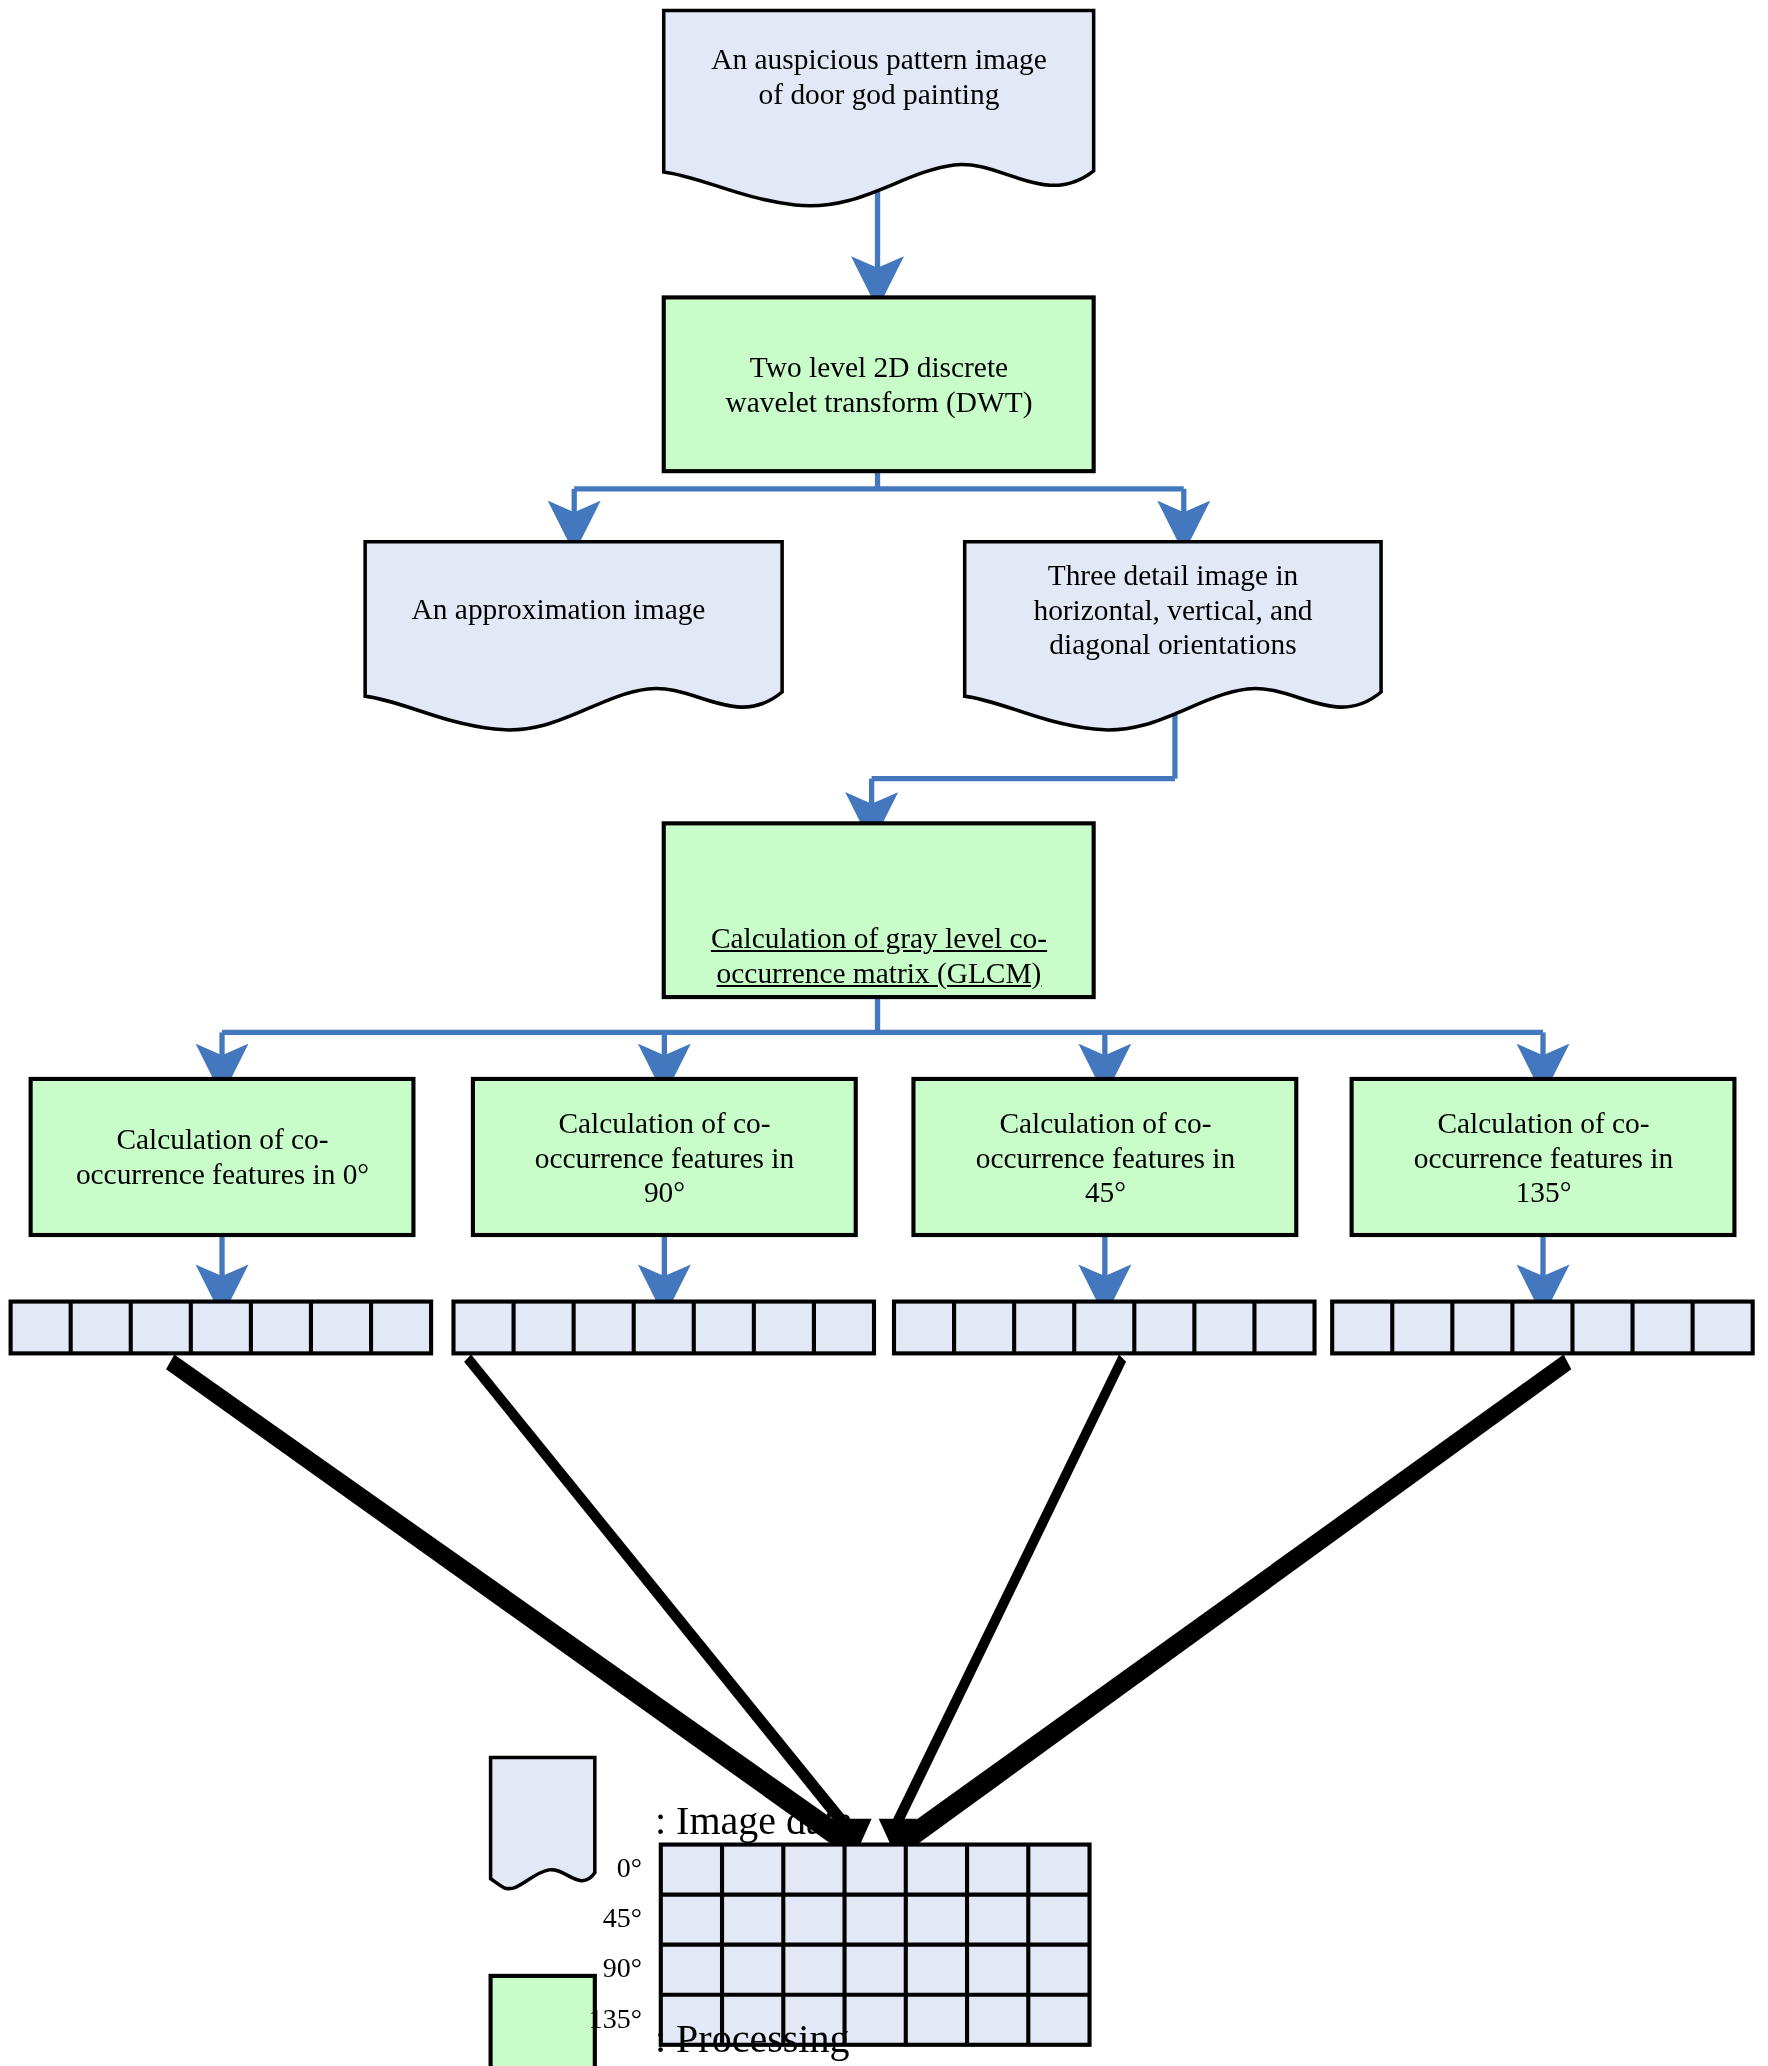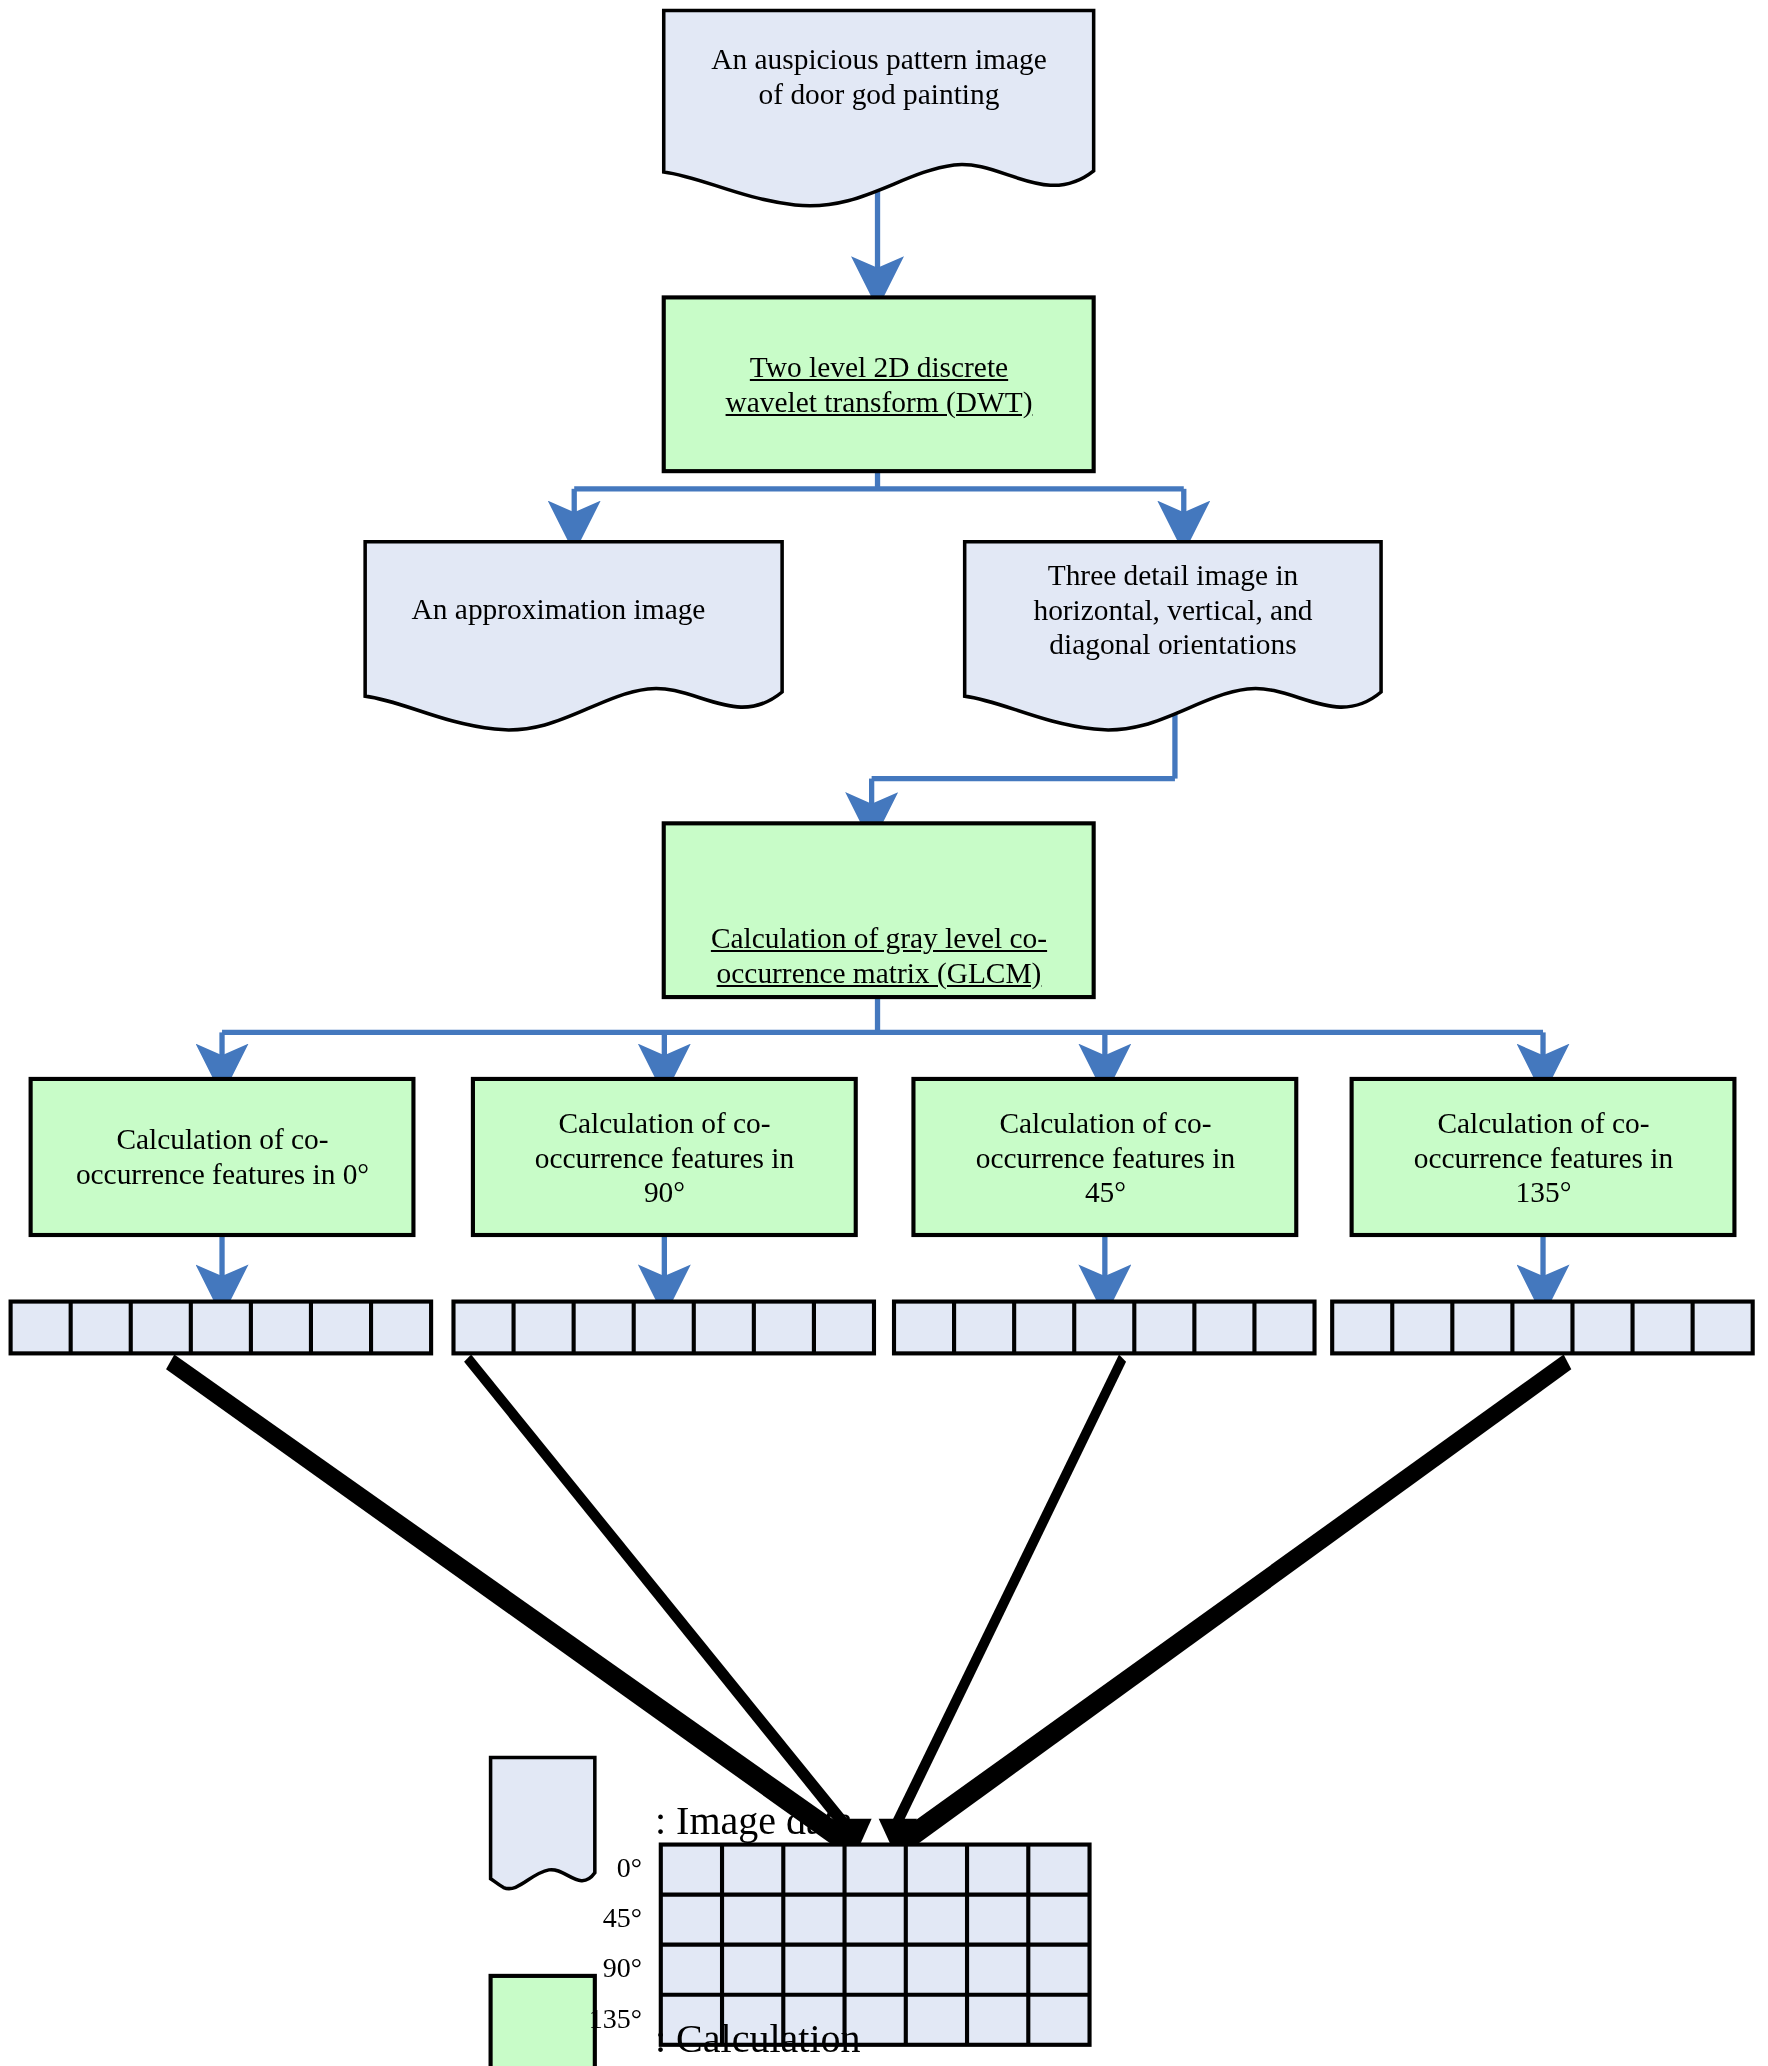--- a/index.html
+++ b/index.html
@@ -199,21 +199,21 @@
     <line x1="537" y1="3702" x2="537" y2="3810" stroke="#000000" stroke-width="7"></line>
     <line x1="610" y1="3702" x2="610" y2="3810" stroke="#000000" stroke-width="7"></line>
     <line x1="683" y1="3702" x2="683" y2="3810" stroke="#000000" stroke-width="7"></line>
     <line x1="756" y1="3702" x2="756" y2="3810" stroke="#000000" stroke-width="7"></line>
   </g>
 </svg>
 
 <div class="node-label" style="left:664px; top:17.7px; width:430px; height:118px;text-align:center;">An auspicious pattern image
 of door god painting</div>
 
-<div class="node-label" style="left:664px; top:330px; width:430px; height:109px;text-decoration:underline;">Two level 2D discrete
+<div class="node-label" style="left:664px; top:330px; width:430px; height:109px;">Two level 2D discrete
 wavelet transform (DWT)</div>
 
 <div class="node-label" style="left:365px; top:580px; width:387px; height:59px;">An approximation image</div>
 
 <div class="node-label" style="left:965px; top:554px; width:416px; height:112px;">Three detail image in
 horizontal, vertical, and
 diagonal orientations</div>
 
 <div class="node-label" style="left:664px; top:901px; width:430px; height:109px;text-decoration:underline;">Calculation of gray level co-
 occurrence matrix (GLCM)</div>
@@ -233,14 +233,14 @@
 occurrence features in
 135°</div>
 
 <div class="matrix-row-label" style="left:530px; top:1852px; width:112px;">0°</div>
 <div class="matrix-row-label" style="left:530px; top:1902px; width:112px;">45°</div>
 <div class="matrix-row-label" style="left:530px; top:1952px; width:112px;">90°</div>
 <div class="matrix-row-label" style="left:530px; top:2003px; width:112px;">135°</div>
 
 <div class="legend-text" style="left:655px; top:1799px;">: Image data</div>
 
-<div class="legend-text" style="left:655px; top:2017px;">: Calculation</div>
+<div class="legend-text" style="left:655px; top:2017px;">: Processing</div>
 
 
 </body></html>

